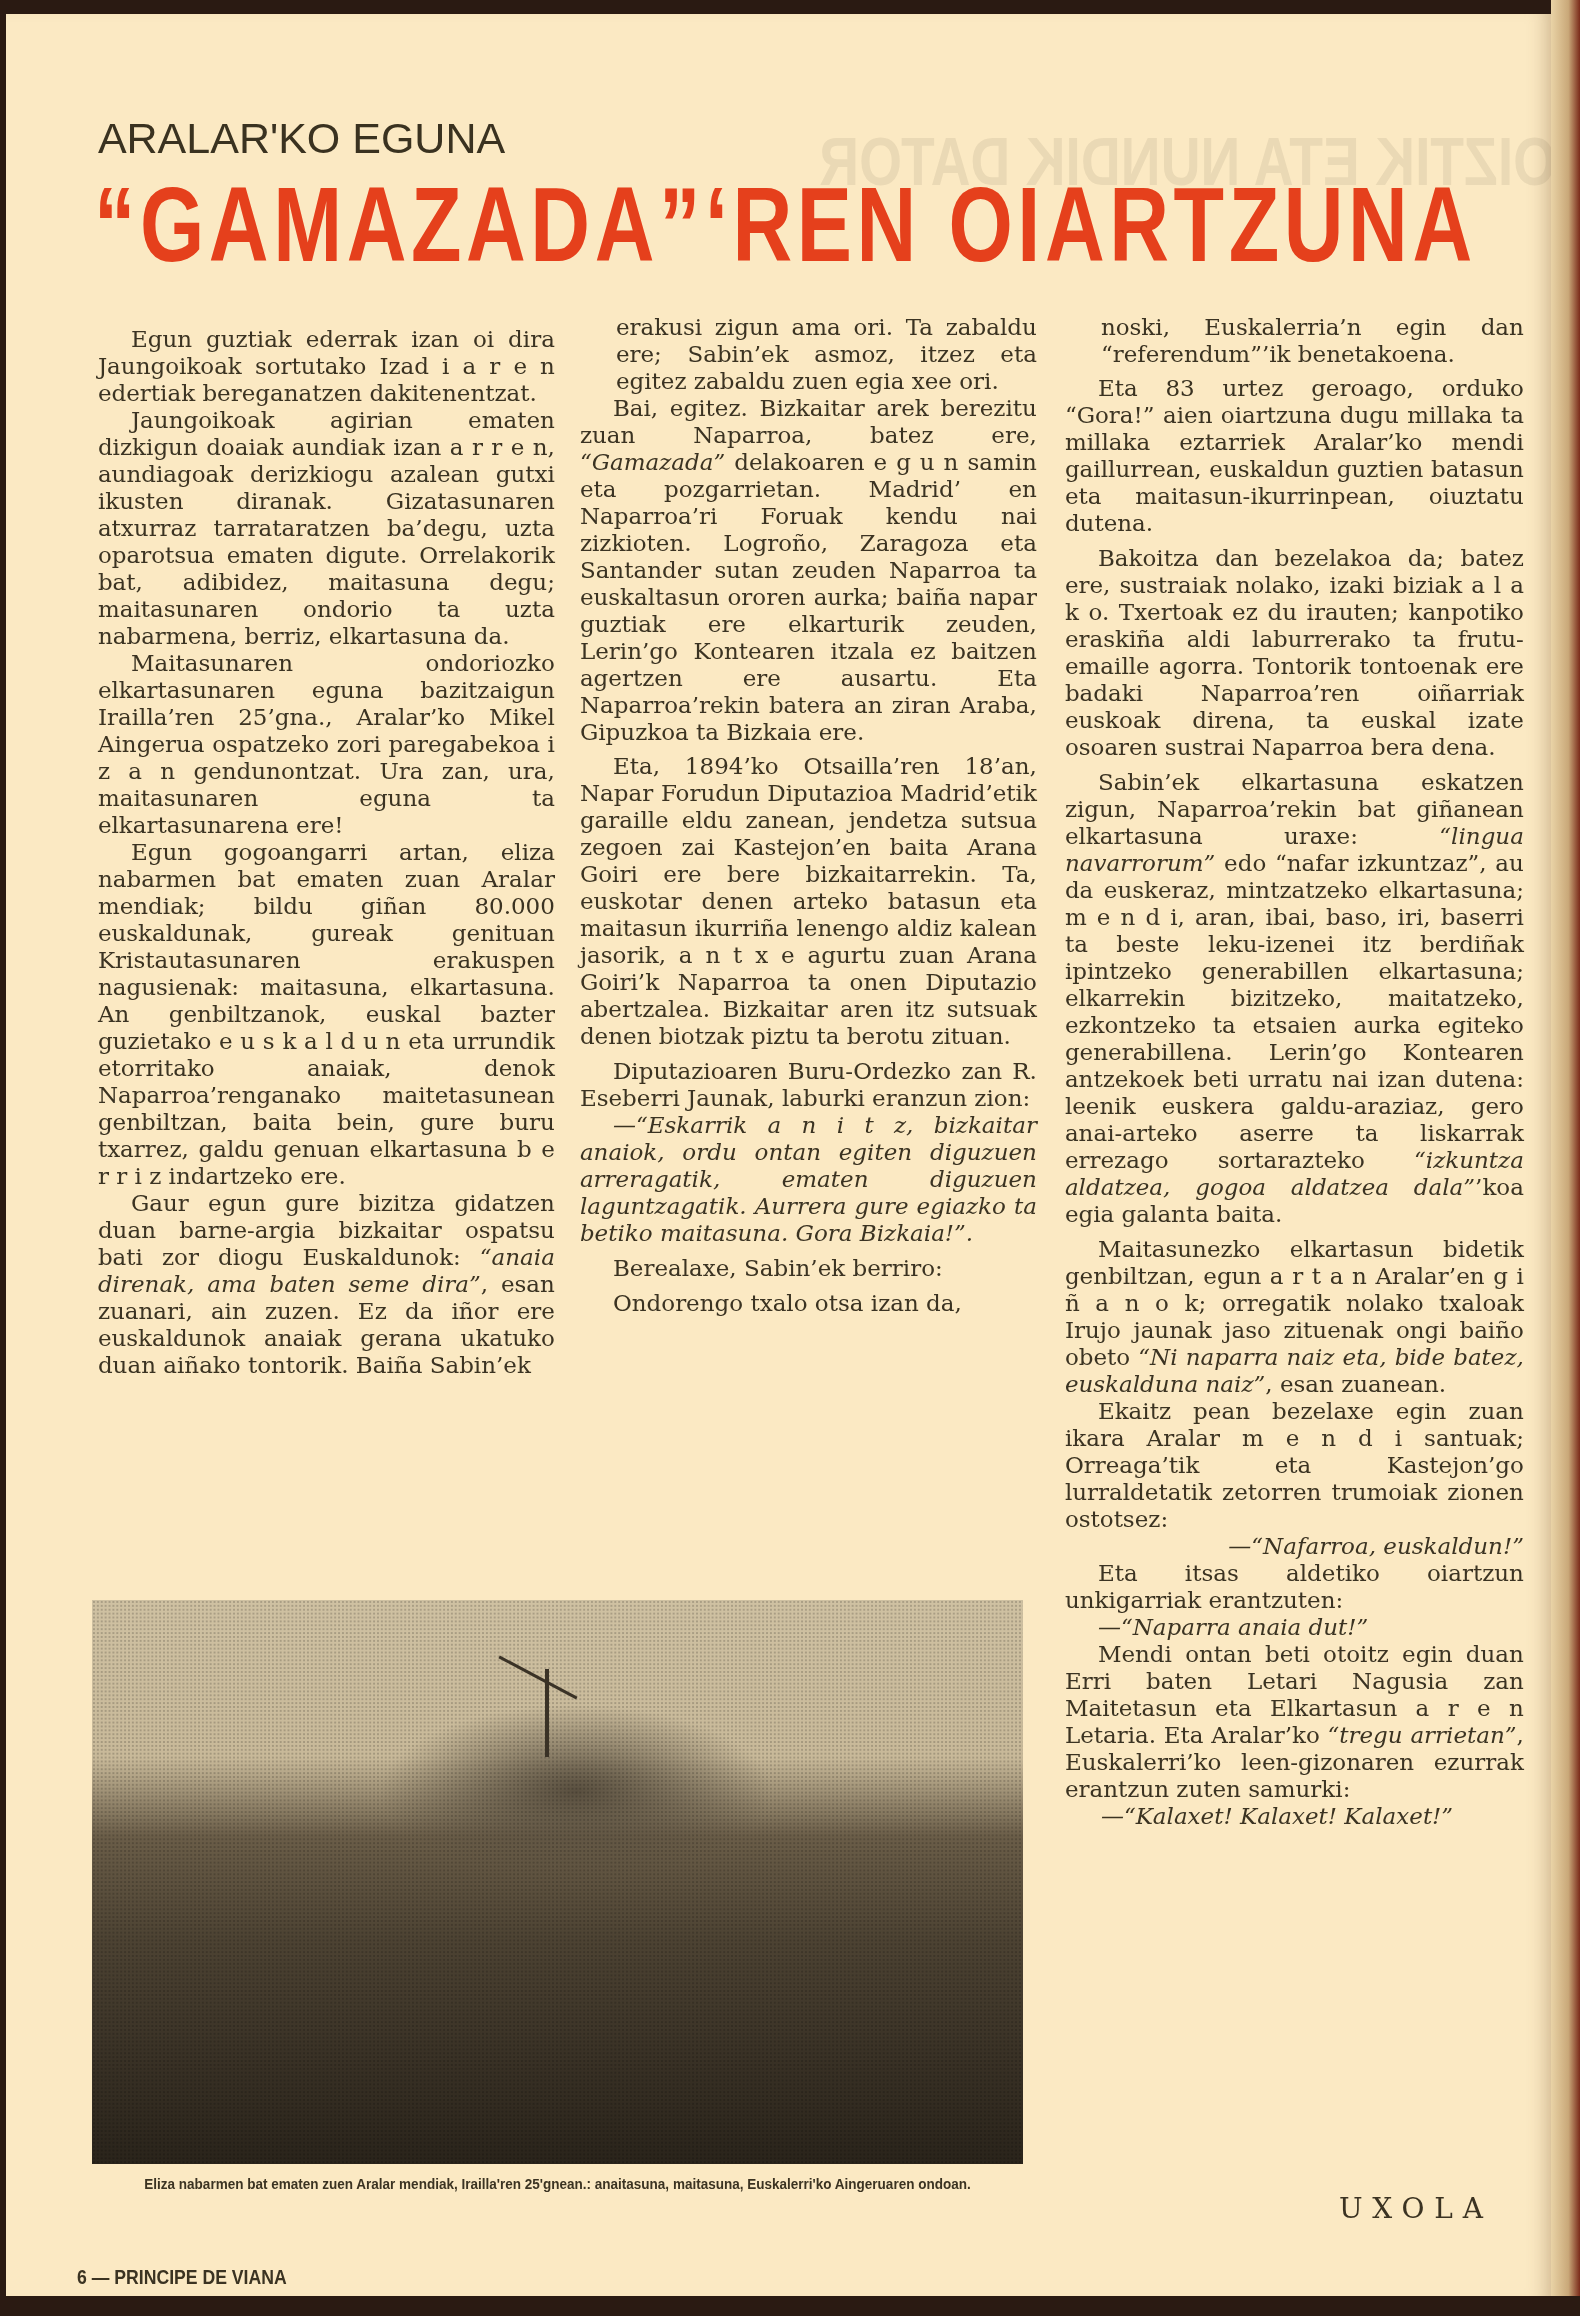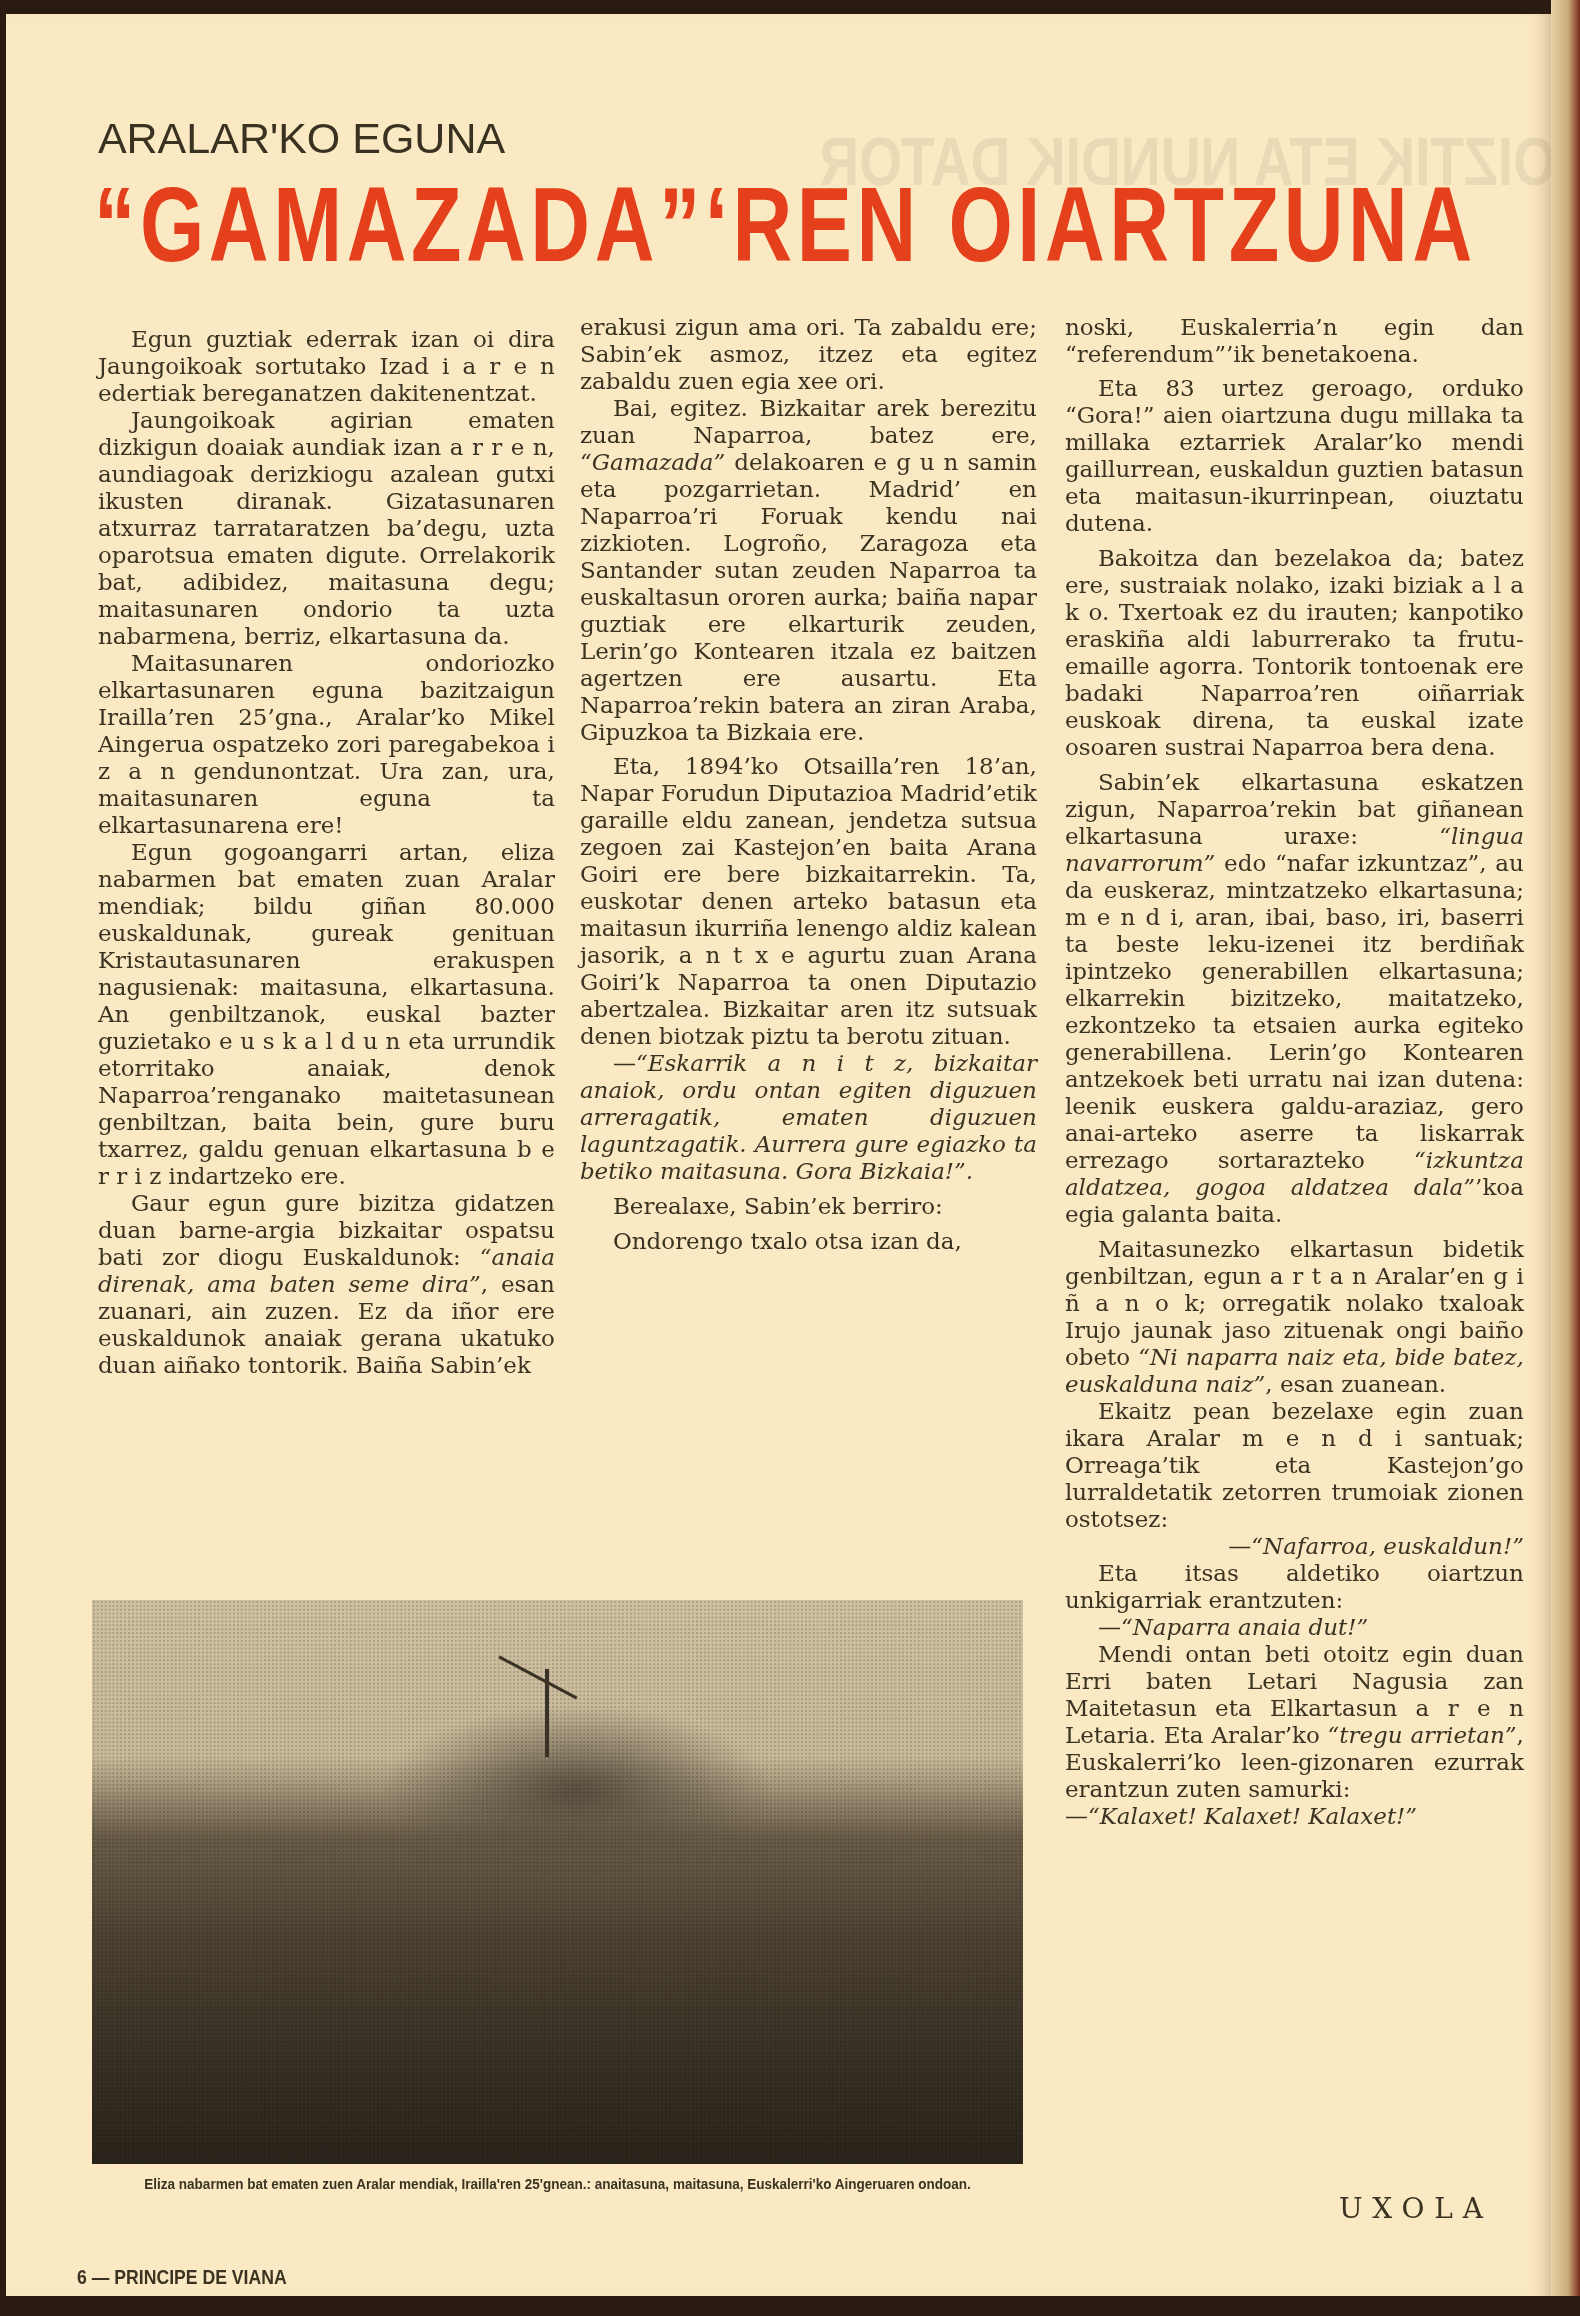--- a/index.html
+++ b/index.html
@@ -32,21 +32,21 @@
     font-size: 106px; line-height: 106px; color: #e5401c;
     transform: scaleX(0.78); transform-origin: left top; letter-spacing: 5.9px;
     white-space: nowrap;
   }
   .col {
     position: absolute; top: 300px; width: 457px;
     font-size: 23px; line-height: 27px; color: #3b3322;
     text-align: justify; hyphens: none;
   }
   .col p { margin: 0; text-indent: 33px; }
-  .col p.noindent { text-indent: 0; }
+  .col p.noindent { text-indent: 0; margin-left: 36px; }
   .col p.gap { margin-top: 7.8px; }
   .col p.quote { text-indent: 33px; }
   .col p.center { text-align: right; text-indent: 0; }
   .col i { font-style: italic; }
   .col1 { left: 92px; margin-top: 12px; }
   .col2 { left: 574px; }
   .col3 { left: 1059px; width: 459px; }
   .signature {
     position: absolute; left: 1333px; top: 2178px;
     font-size: 28px; letter-spacing: 9.8px; color: #3b3322;
@@ -102,20 +102,21 @@
     <p>Jaungoikoak agirian ematen dizkigun doaiak aundiak izan a r r e n, aundiagoak derizkiogu azalean gutxi ikusten diranak. Gizatasunaren atxurraz tarrata­ratzen ba’degu, uzta oparotsua ematen digute. Orrelakorik bat, adibidez, maitasuna degu; mai­tasunaren ondorio ta uzta na­barmena, berriz, elkartasuna da.</p>
     <p>Maitasunaren ondoriozko el­kartasunaren eguna bazitzaigun Irailla’ren 25’gna., Aralar’ko Mi­kel Aingerua ospatzeko zori pa­regabekoa i z a n gendunontzat. Ura zan, ura, maitasunaren egu­na ta elkartasunarena ere!</p>
     <p>Egun gogoangarri artan, eliza nabarmen bat ematen zuan Ara­lar mendiak; bildu giñan 80.000 euskaldunak, gureak genituan Kristautasunaren erakuspen na­gusienak: maitasuna, elkartasu­na. An genbiltzanok, euskal baz­ter guzietako e u s k a l d u n eta urrundik etorritako anaiak, de­nok Naparroa’renganako maite­tasunean genbiltzan, baita bein, gure buru txarrez, galdu genuan elkartasuna b e r r i z indartzeko ere.</p>
     <p><span>Gaur egun gure bizitza gida­tzen duan barne-argia bizkaitar ospatsu bati zor diogu Euskaldu­nok:</span> <i>“anaia direnak, ama baten seme dira”</i><span>, esan zuanari, ain zu­zen. Ez da iñor ere euskaldunok anaiak gerana ukatuko duan ai­ñako tontorik. Baiña Sabin’ek</span></p>
   </div>
 
   <div class="col col2">
     <p class="noindent">erakusi zigun ama ori. Ta zabal­du ere; Sabin’ek asmoz, itzez eta egitez zabaldu zuen egia xee ori.</p>
     <p><span>Bai, egitez. Bizkaitar arek be­rezitu zuan Naparroa, batez ere,</span> <i>“Gamazada”</i> <span>delakoaren e g u n samin eta pozgarrietan. Madrid’ en Naparroa’ri Foruak kendu nai zizkioten. Logroño, Zaragoza eta Santander sutan zeuden Napa­rroa ta euskaltasun ororen aur­ka; baiña napar guztiak ere el­karturik zeuden, Lerin’go Kon­tearen itzala ez baitzen agertzen ere ausartu. Eta Naparroa’rekin batera an ziran Araba, Gipuzkoa ta Bizkaia ere.</span></p>
     <p class="gap">Eta, 1894’ko Otsailla’ren 18’an, Napar Forudun Diputazioa Ma­drid’etik garaille eldu zanean, jendetza sutsua zegoen zai Kas­tejon’en baita Arana Goiri ere bere bizkaitarrekin. Ta, eusko­tar denen arteko batasun eta maitasun ikurriña lenengo aldiz kalean jasorik, a n t x e agurtu zuan Arana Goiri’k Naparroa ta onen Diputazio abertzalea. Bizkaitar aren itz sutsuak denen biotzak piztu ta berotu zituan.</p>
+    <p class="gap">Diputazioaren Buru-Ordezko zan R. Eseberri Jaunak, labur­ki eranzun zion:</p>
     <p class="quote"><i>—“Eskarrik a n i t z, bizkaitar anaiok, ordu ontan egiten digu­zuen arreragatik, ematen digu­zuen laguntzagatik. Aurrera gu­re egiazko ta betiko maitasuna. Gora Bizkaia!”.</i></p>
     <p class="gap">Berealaxe, Sabin’ek berriro:</p>
     <p class="gap">Ondorengo txalo otsa izan da,</p>
   </div>
 
   <div class="col col3">
     <p class="noindent">noski, Euskalerria’n egin dan “referendum”’ik benetakoena.</p>
     <p class="gap">Eta 83 urtez geroago, orduko “Gora!” aien oiartzuna dugu mi­llaka ta millaka eztarriek Ara­lar’ko mendi gaillurrean, euskal­dun guztien batasun eta maita­sun-ikurrinpean, oiuztatu dute­na.</p>
     <p class="gap">Bakoitza dan bezelakoa da; batez ere, sustraiak nolako, izaki biziak a l a k o. Txertoak ez du irauten; kanpotiko eraskiña al­di laburrerako ta frutu-emaille agorra. Tontorik tontoenak ere badaki Naparroa’ren oiñarriak euskoak direna, ta euskal izate osoaren sustrai Naparroa bera dena.</p>
     <p class="gap"><span>Sabin’ek elkartasuna eskatzen zigun, Naparroa’rekin bat giña­nean elkartasuna uraxe:</span> <i>“lingua navarrorum”</i> <span>edo “nafar izkun­tzaz”, au da euskeraz, mintzatze­ko elkartasuna; m e n d i, aran, ibai, baso, iri, baserri ta beste le­ku-izenei itz berdiñak ipintzeko generabillen elkartasuna; elka­rrekin bizitzeko, maitatzeko, ez­kontzeko ta etsaien aurka egite­ko generabillena. Lerin’go Kon­tearen antzekoek beti urratu nai izan dutena: leenik euskera gal­du-araziaz, gero anai-arteko ase­rre ta liskarrak errezago sort­arazteko</span> <i>“izkuntza aldatzea, go­goa aldatzea dala”</i><span>’koa egia ga­lanta baita.</span></p>

